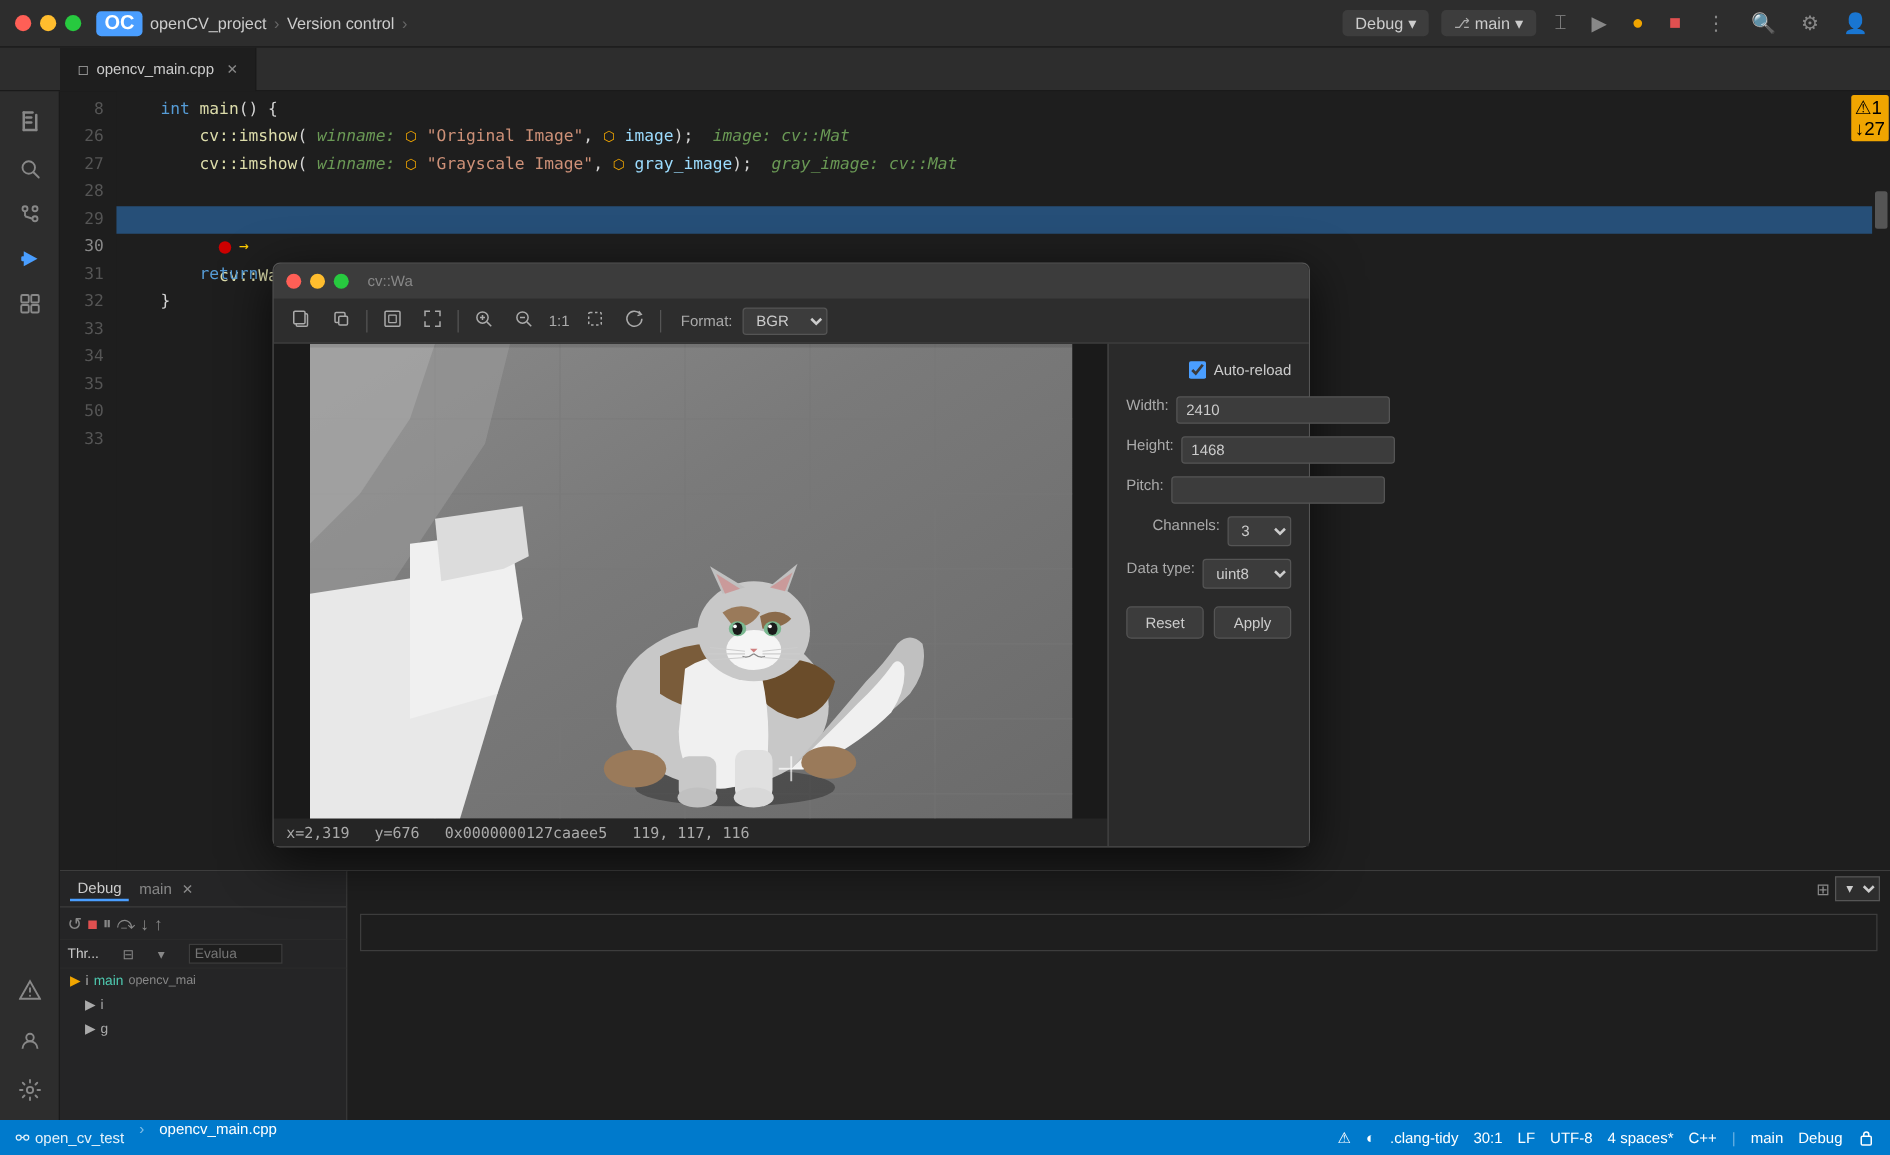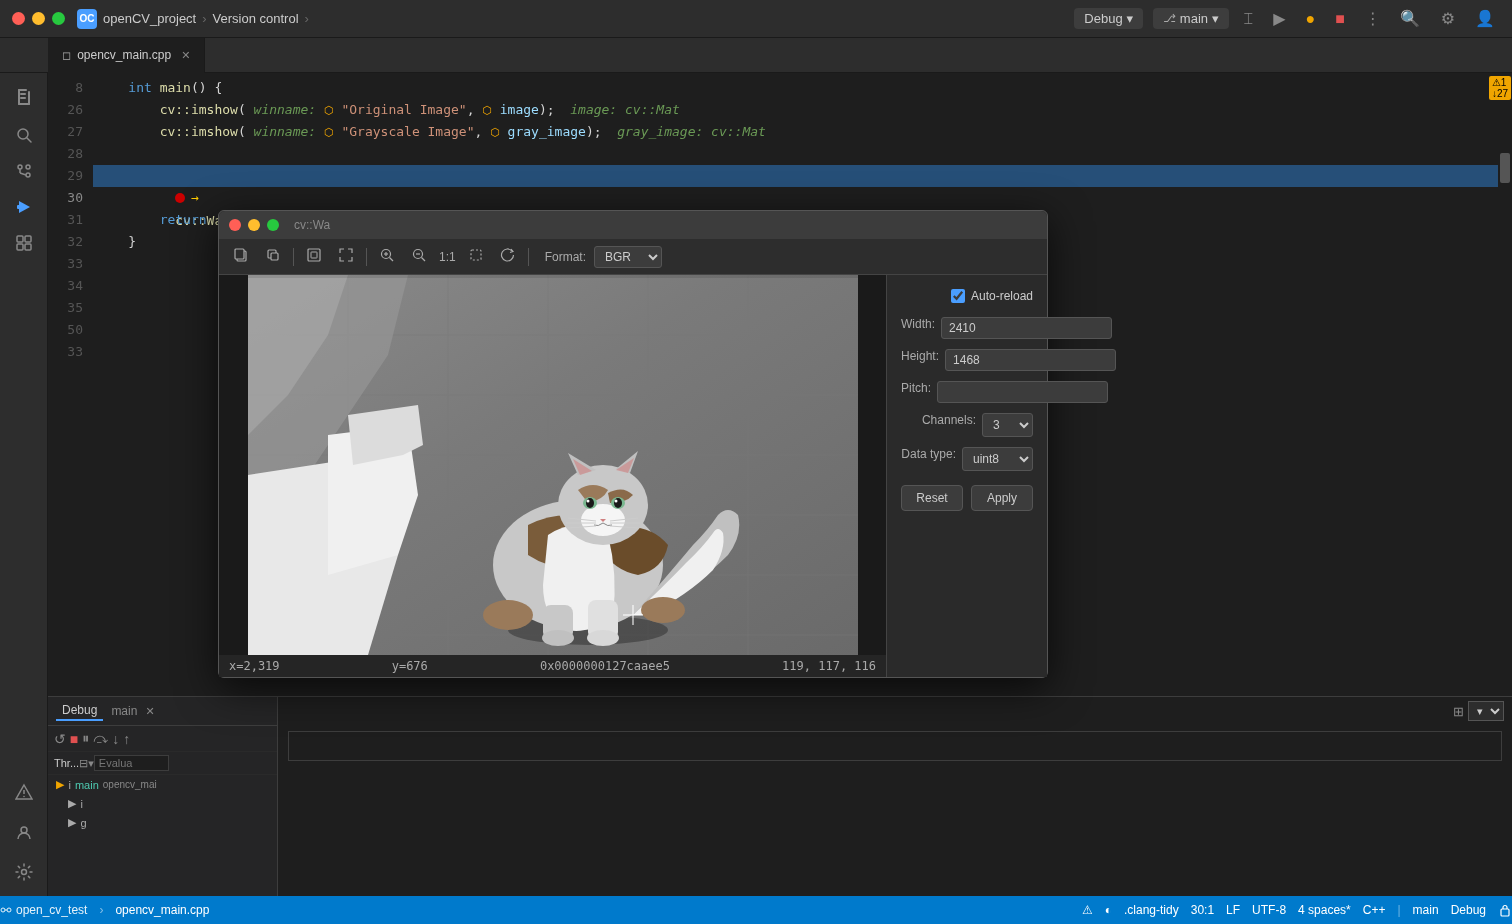--- a/index.html
+++ b/index.html
@@ -37,28 +37,28 @@
     .tl-close { background: #ff5f56; }
     .tl-minimize { background: #ffbd2e; }
     .tl-maximize { background: #27c93f; }
 
     .title-bar-left {
       display: flex;
       align-items: center;
       gap: 6px;
     }
     .project-icon {
-      width: 20px;
+      width: 37px;
       height: 20px;
       background: #4a9eff;
       border-radius: 4px;
       display: flex;
       align-items: center;
       justify-content: center;
-      font-size: 10px;
+      font-size: 16px;
       font-weight: 700;
       color: white;
     }
     .title-bar-project {
       color: #cccccc;
       font-size: 13px;
     }
     .title-bar-sep {
       color: #666;
       font-size: 13px;
@@ -205,22 +205,21 @@
 
     
     .status-bar {
       position: absolute;
       bottom: 0;
       left: 0;
       right: 0;
       height: 28px;
       background: #007acc;
       display: flex;
-      align-items: center;
-      padding: 0 0;
+      padding: 0 12px;
       font-size: 12px;
       color: white;
       gap: 12px;
     }
     .status-item {
       display: flex;
       align-items: center;
       gap: 4px;
       opacity: 0.9;
     }
@@ -309,21 +308,20 @@
     }
 
     .viewer-status-bar {
       background: #252525;
       padding: 4px 10px;
       font-family: 'SF Mono', monospace;
       font-size: 12px;
       color: #aaa;
       display: flex;
       gap: 20px;
-      justify-content: space-between;
     }
 
     .viewer-props {
       width: 161px;
       background: #2a2a2a;
       padding: 14px 14px;
       border-left: 1px solid #444;
     }
     .auto-reload-row {
       display: flex;
@@ -544,21 +542,21 @@
         </div>
         <div class="code-line"></div>
         <div class="code-line">        <span class="kw">return</span></div>
         <div class="code-line">    <span class="punct">}</span></div>
         <div class="code-line"></div>
         <div class="code-line"></div>
         <div class="code-line"></div>
         <div class="code-line"></div>
       </div>
       <div style="width:14px;background:#1e1e1e;position:relative;">
-        <div style="position:absolute;top:3px;right:1px;background:#f0a500;color:#000;font-size:10px;padding:1px 3px;border-radius:2px;">⚠1 ↓27</div>
+        <div style="position:absolute;top:3px;right:1px;background:#f0a500;color:#000;font-size:15px;padding:1px 3px;border-radius:2px;">⚠1 ↓27</div>
         <div style="position:absolute;top:80px;right:2px;width:10px;height:30px;background:#555;border-radius:2px;"></div>
       </div>
     </div>
 
     <div style="height:200px;background:#1e1e1e;border-top:1px solid #3d3d3d;display:flex;">
       <div class="debug-sidebar">
 
         <div style="display:flex;align-items:center;padding:4px 8px;gap:2px;border-bottom:1px solid #3d3d3d;">
           <span style="font-size:12px;color:#ccc;padding:2px 6px;border-bottom:2px solid #4a9eff;">Debug</span>
           <span style="font-size:12px;color:#888;padding:2px 6px;">main</span>
@@ -567,21 +565,21 @@
 
         <div style="display:flex;align-items:center;padding:4px 6px;gap:4px;border-bottom:1px solid #2a2a2a;">
           <button style="background:none;border:none;color:#888;font-size:14px;cursor:pointer;">↺</button>
           <button style="background:none;border:none;color:#e05050;font-size:14px;cursor:pointer;">■</button>
           <button style="background:none;border:none;color:#888;font-size:14px;cursor:pointer;">⏸</button>
           <button style="background:none;border:none;color:#888;font-size:14px;cursor:pointer;">⤼</button>
           <button style="background:none;border:none;color:#888;font-size:14px;cursor:pointer;">↓</button>
           <button style="background:none;border:none;color:#888;font-size:14px;cursor:pointer;">↑</button>
         </div>
 
-        <div style="display:flex;align-items:center;padding:3px 6px;gap:0;border-bottom:1px solid #2a2a2a;">
+        <div style="display:flex;align-items:center;padding:3px 6px;gap:19px;border-bottom:1px solid #2a2a2a;">
           <span style="font-size:11px;color:#ccc;">Thr...</span>
           <span style="font-size:11px;color:#888;">⊟</span>
           <span style="font-size:11px;color:#888;">▾</span>
           <input style="background: rgb(30, 30, 30); border: 1px solid rgb(61, 61, 61); color: rgb(204, 204, 204); font-size: 11px; padding: 1px 4px; width: 75px;" placeholder="Evalua">
         </div>
 
         <div style="flex:1;overflow-y:auto;">
           <div style="padding:3px 8px;cursor:pointer;display:flex;align-items:center;gap:4px;">
             <span style="color:#f0a500;font-size:11px;">▶</span>
             <span style="font-size:11px;color:#aaa;">i</span>

